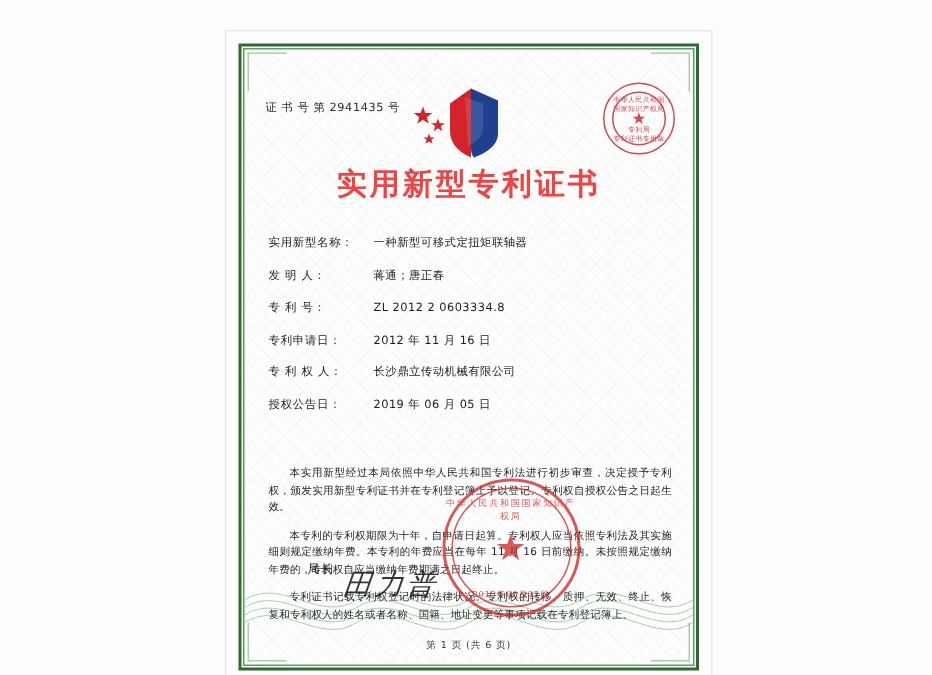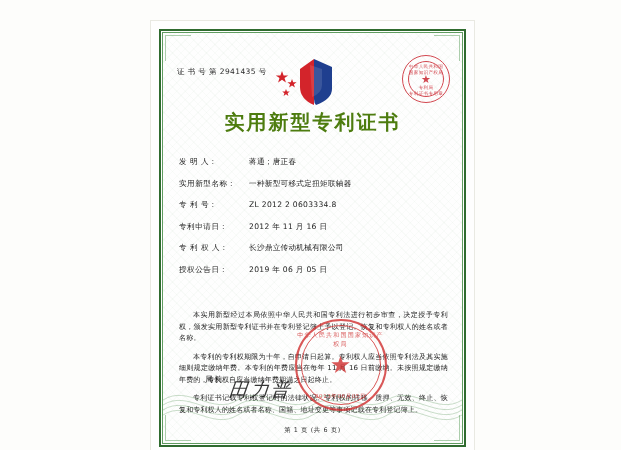--- a/index.html
+++ b/index.html
@@ -120,21 +120,21 @@
   .seal-top .txt.t4 { bottom: 6px; }
 
   .title {
     position: absolute;
     left: 0; right: 0;
     top: 88px;
     text-align: center;
     font-family: "DejaVu Serif", serif;
     font-weight: bold;
     font-size: 20px;
-    color: #4d7c0f;
+    color: #ef4444;
     letter-spacing: 2px;
   }
 
   .fields {
     position: absolute;
     left: 28px;
     top: 136px;
     right: 26px;
   }
   .field-row {
@@ -309,47 +309,47 @@
       <div class="txt t2">国家知识产权局</div>
       <div class="star">★</div>
       <div class="txt t3">专利局</div>
       <div class="txt t4">专利证书专用章</div>
     </div>
 
     <div class="title">实用新型专利证书</div>
 
     <div class="fields">
       <div class="field-row">
+        <div class="field-label">实用新型名称：</div>
+        <div class="field-value">一种新型可移式定扭矩联轴器</div>
+      </div>
+      <div class="field-row">
         <div class="field-label">发 明 人：</div>
         <div class="field-value">蒋通；唐正春</div>
       </div>
       <div class="field-row">
-        <div class="field-label">实用新型名称：</div>
-        <div class="field-value">一种新型可移式定扭矩联轴器</div>
-      </div>
-      <div class="field-row">
         <div class="field-label">专 利 号：</div>
         <div class="field-value">ZL 2012 2 0603334.8</div>
       </div>
       <div class="field-row">
         <div class="field-label">专利申请日：</div>
         <div class="field-value">2012 年 11 月 16 日</div>
       </div>
       <div class="field-row">
         <div class="field-label">专 利 权 人：</div>
         <div class="field-value">长沙鼎立传动机械有限公司</div>
       </div>
       <div class="field-row">
         <div class="field-label">授权公告日：</div>
         <div class="field-value">2019 年 06 月 05 日</div>
       </div>
     </div>
 
     <div class="para-block">
-      <p class="para">本实用新型经过本局依照中华人民共和国专利法进行初步审查，决定授予专利权，颁发实用新型专利证书并在专利登记簿上予以登记。恢复和专利权人的姓名或者名称。</p>
+      <p class="para">本实用新型经过本局依照中华人民共和国专利法进行初步审查，决定授予专利权，颁发实用新型专利证书并在专利登记簿上予以登记。专利权自授权公告之日起生效。</p>
       <p class="para">本专利的专利权期限为十年，自申请日起算。专利权人应当依照专利法及其实施细则规定缴纳年费。本专利的年费应当在每年 11 月 16 日前缴纳。未按照规定缴纳年费的，专利权自应当缴纳年费期满之日起终止。</p>
       <p class="para">专利证书记载专利权登记时的法律状况。专利权的转移、质押、无效、终止、恢复和专利权人的姓名或者名称、国籍、地址变更等事项记载在专利登记簿上。</p>
     </div>
 
     <div class="wave">
       <svg viewBox="0 0 300 40" preserveAspectRatio="none">
         <g fill="none" stroke="#4e8f4e" stroke-width="0.6">
           <path d="M0,20 C25,4 50,36 75,20 C100,4 125,36 150,20 C175,4 200,36 225,20 C250,4 275,36 300,20"></path>
           <path d="M0,25 C25,9 50,41 75,25 C100,9 125,41 150,25 C175,9 200,41 225,25 C250,9 275,41 300,25"></path>
           <path d="M0,15 C25,-1 50,31 75,15 C100,-1 125,31 150,15 C175,-1 200,31 225,15 C250,-1 275,31 300,15"></path>

